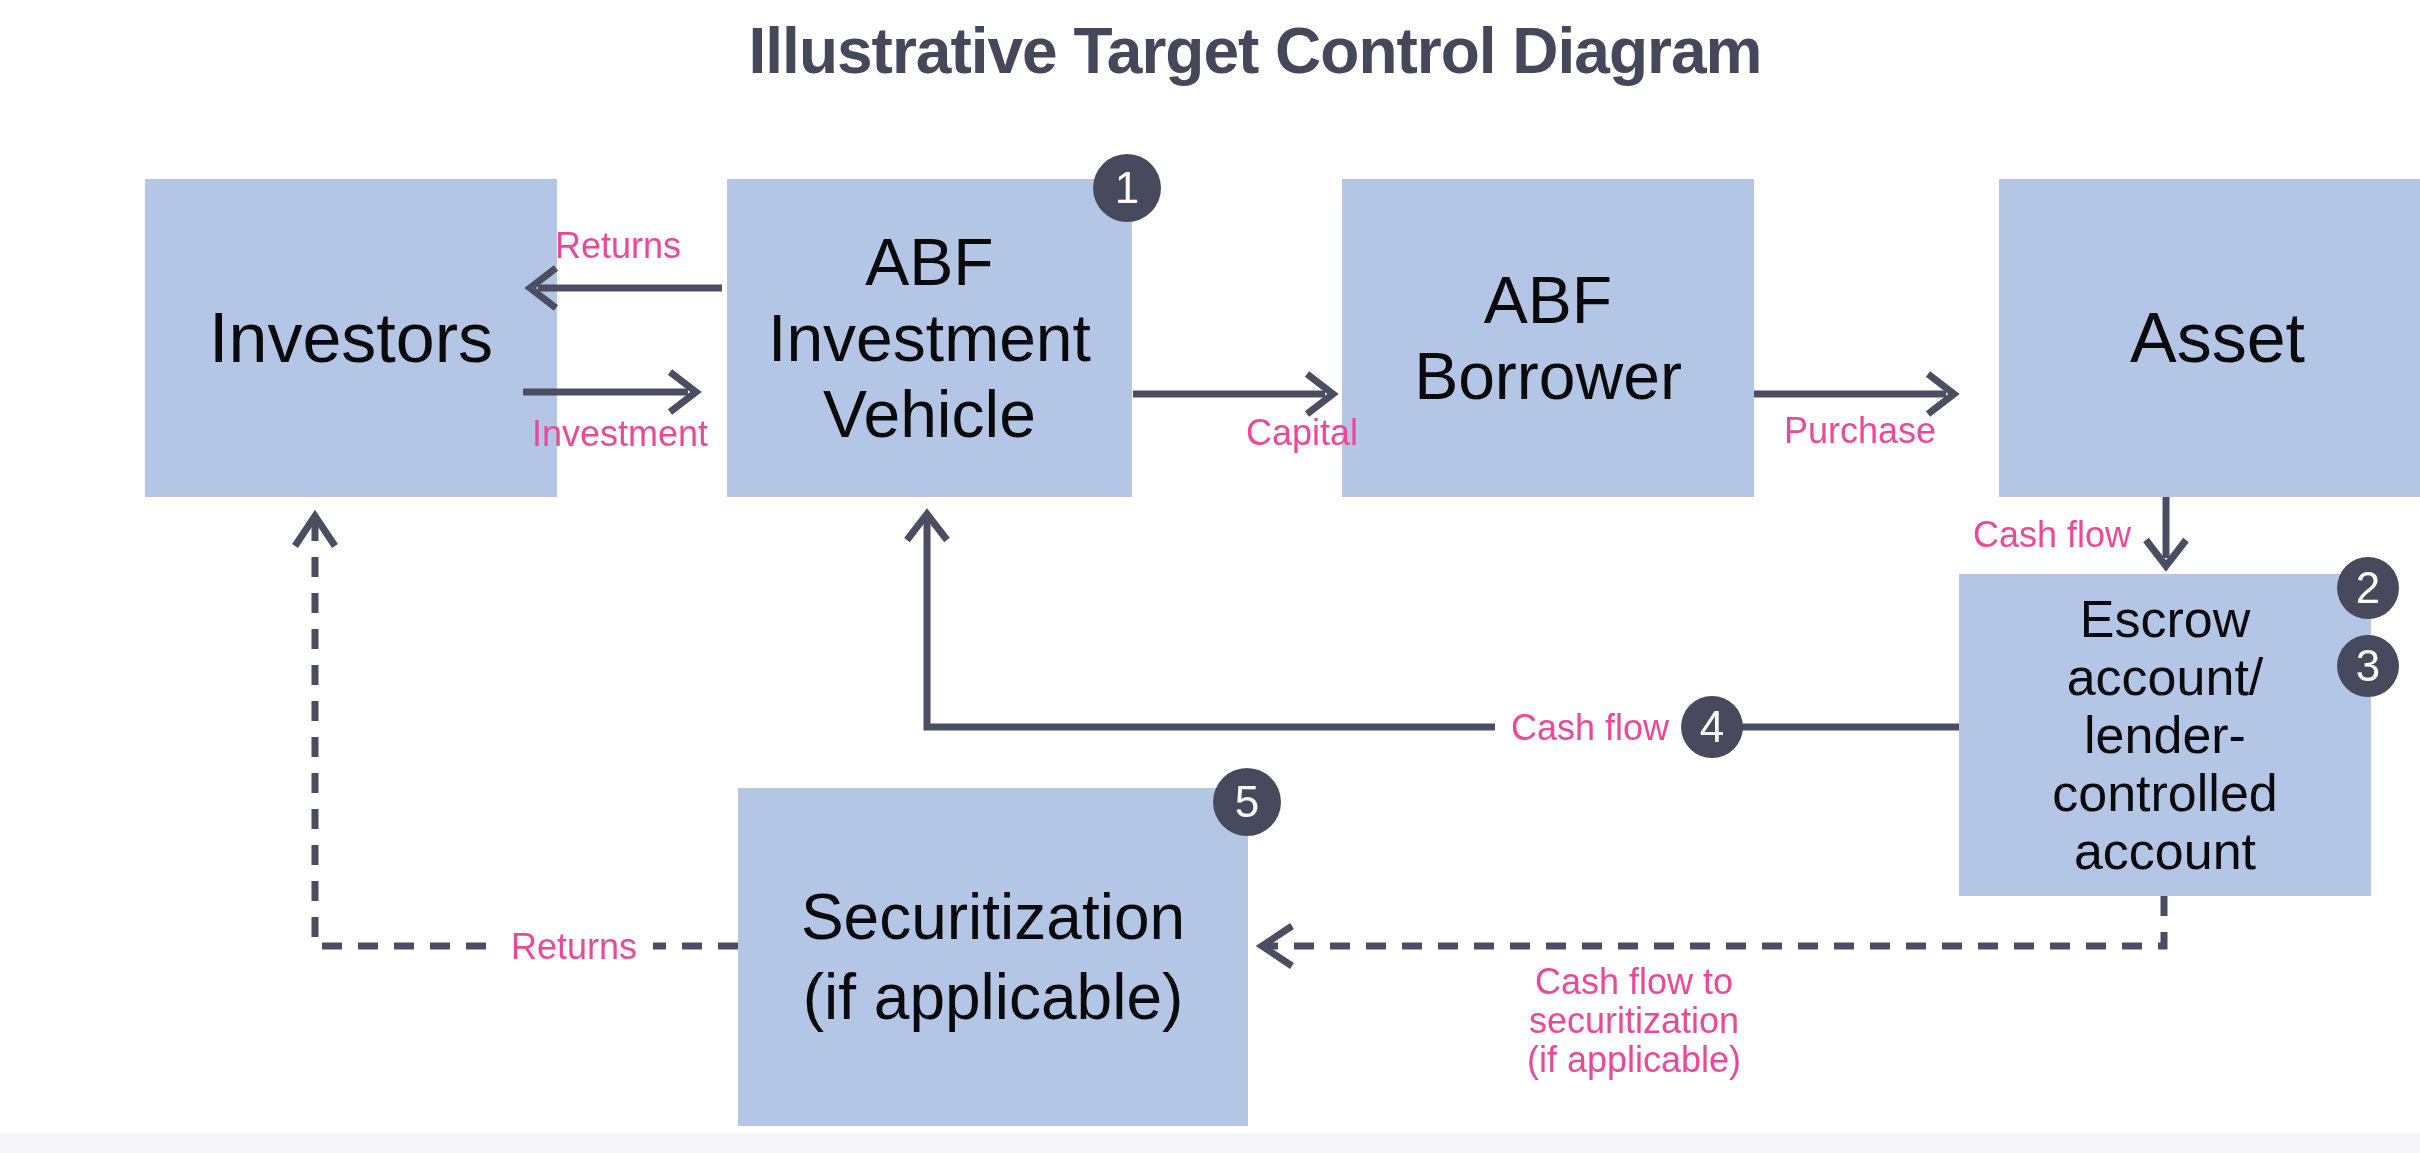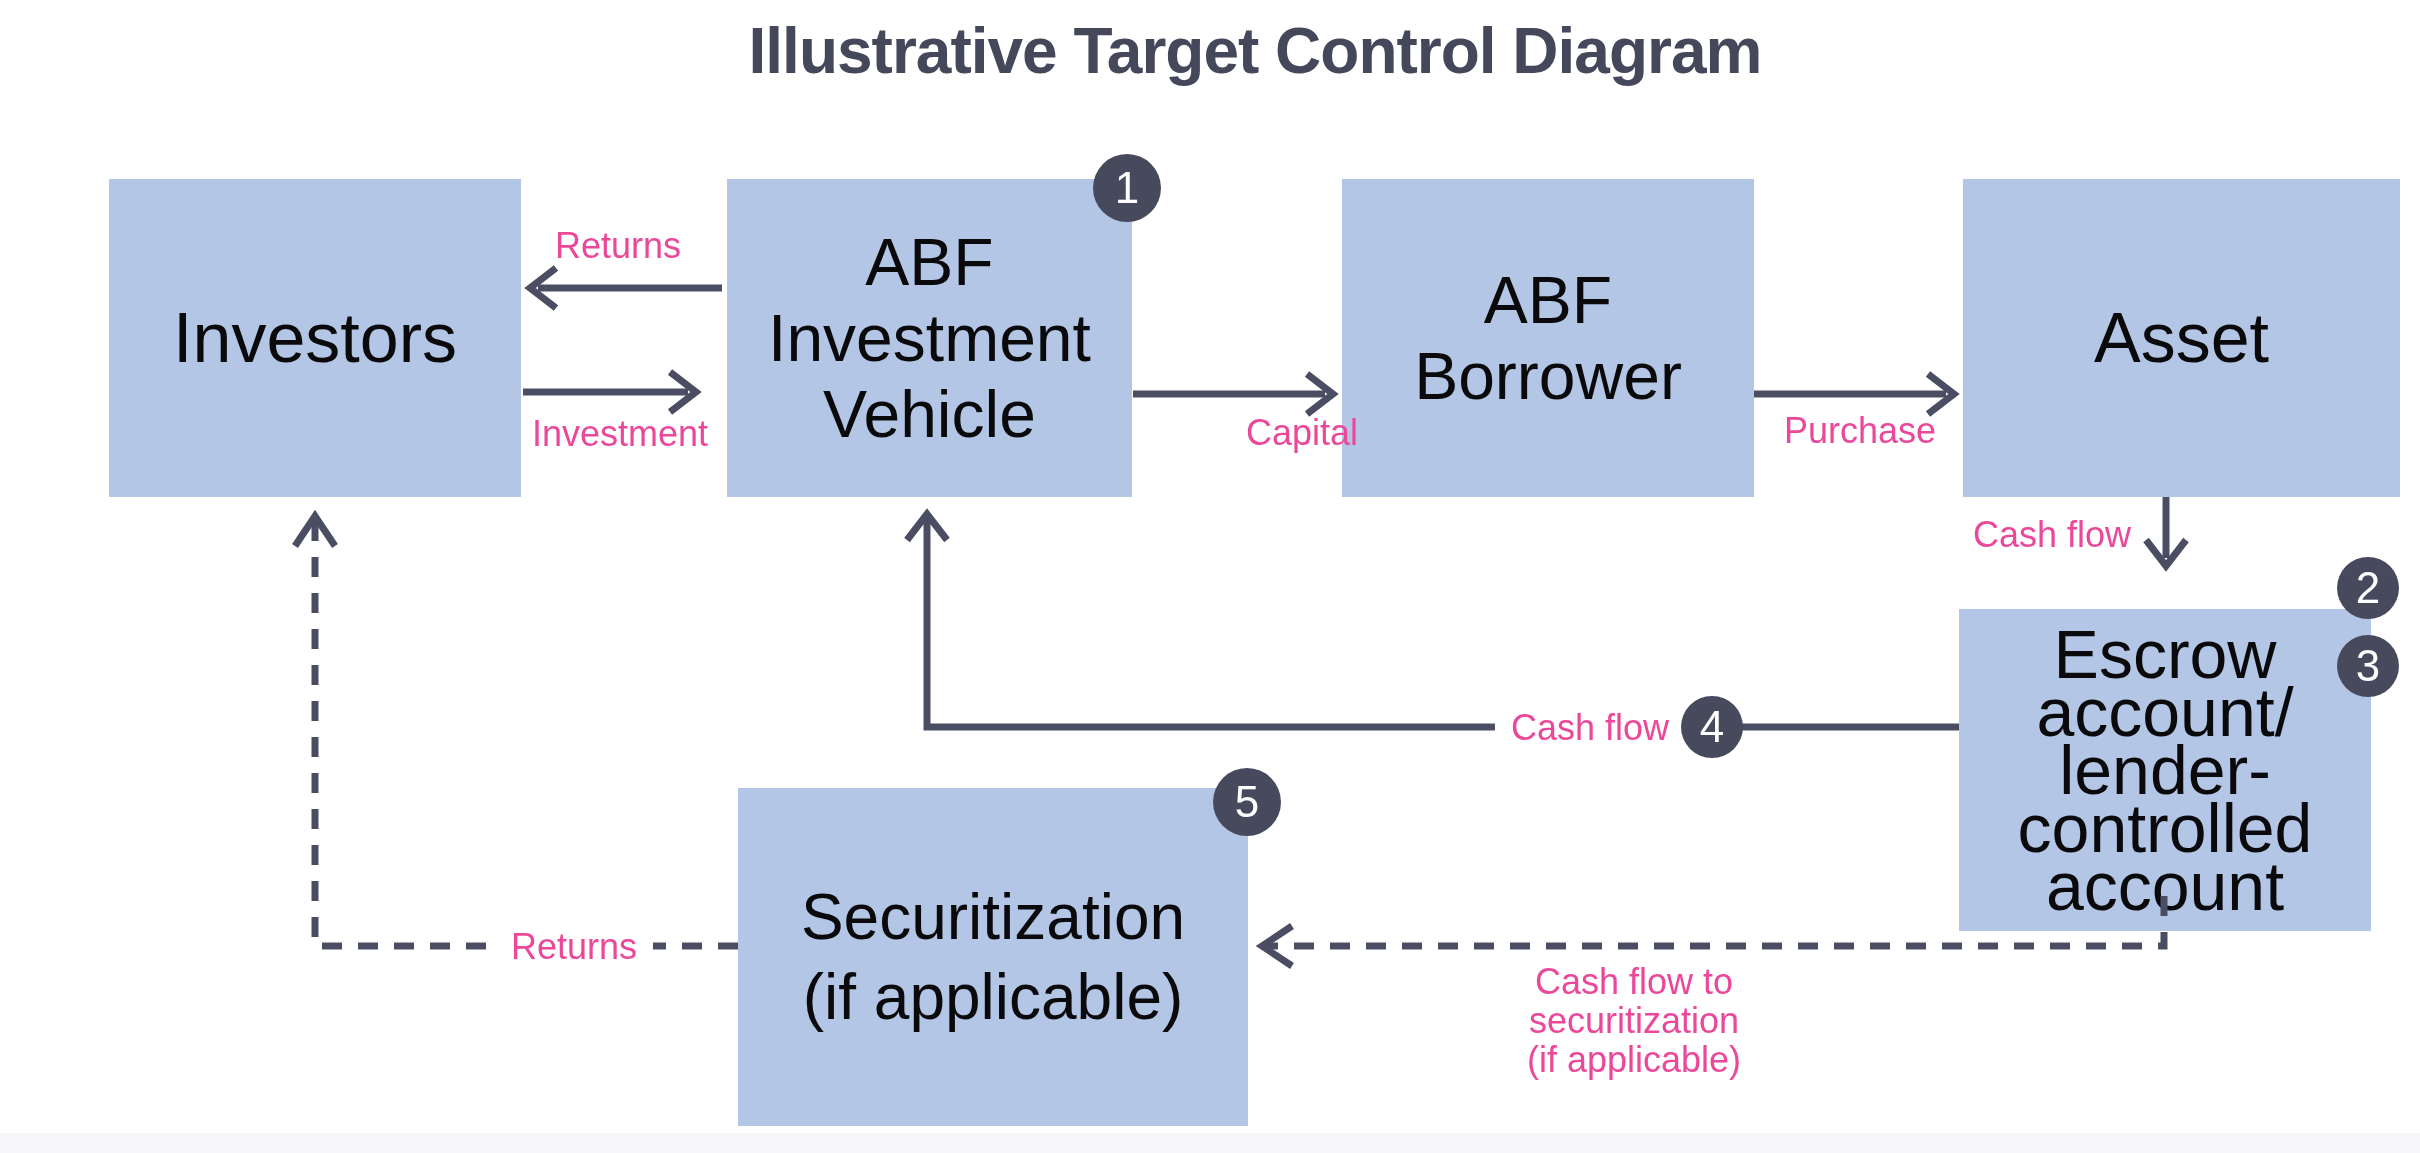--- a/index.html
+++ b/index.html
@@ -11,24 +11,24 @@
   #title{
     left:90px;right:0;top:14px;text-align:center;
     font-size:64px;font-weight:bold;letter-spacing:-1px;color:var(--title,#45485a);
   }
   .box{
     background:var(--box,#b4c6e5);
     display:flex;flex-direction:column;align-items:center;justify-content:center;
     text-align:center;color:#0a0a0c;font-weight:400;
   }
   .box span{display:block;}
-  .bl-70{font-size:70px;line-height:78px;}
+  .bl-70{font-size:70px;line-height:78px;margin-left:36px;}
   .bl-66{font-size:66px;line-height:76px;}
   .bl-64{font-size:64px;line-height:80px;}
-  .bl-52{font-size:68px;line-height:58px;margin-top:35px;}
+  .bl-52{font-size:52px;line-height:58px;}
   svg.wires{left:0;top:0;width:2420px;height:1153px;}
   .ln{fill:none;stroke:var(--line,#4b4e62);stroke-width:7;}
   .dash{stroke-dasharray:20 16;}
   .flabel{
     font-size:36px;color:#ec4899;white-space:nowrap;text-align:center;
     transform:translate(-50%,-50%);background:transparent;line-height:39px;
   }
   .onwire{background:#ffffff;padding:2px 16px;}
   .badge{
     border-radius:50%;background:var(--badge,#474a5c);color:#ffffff;

